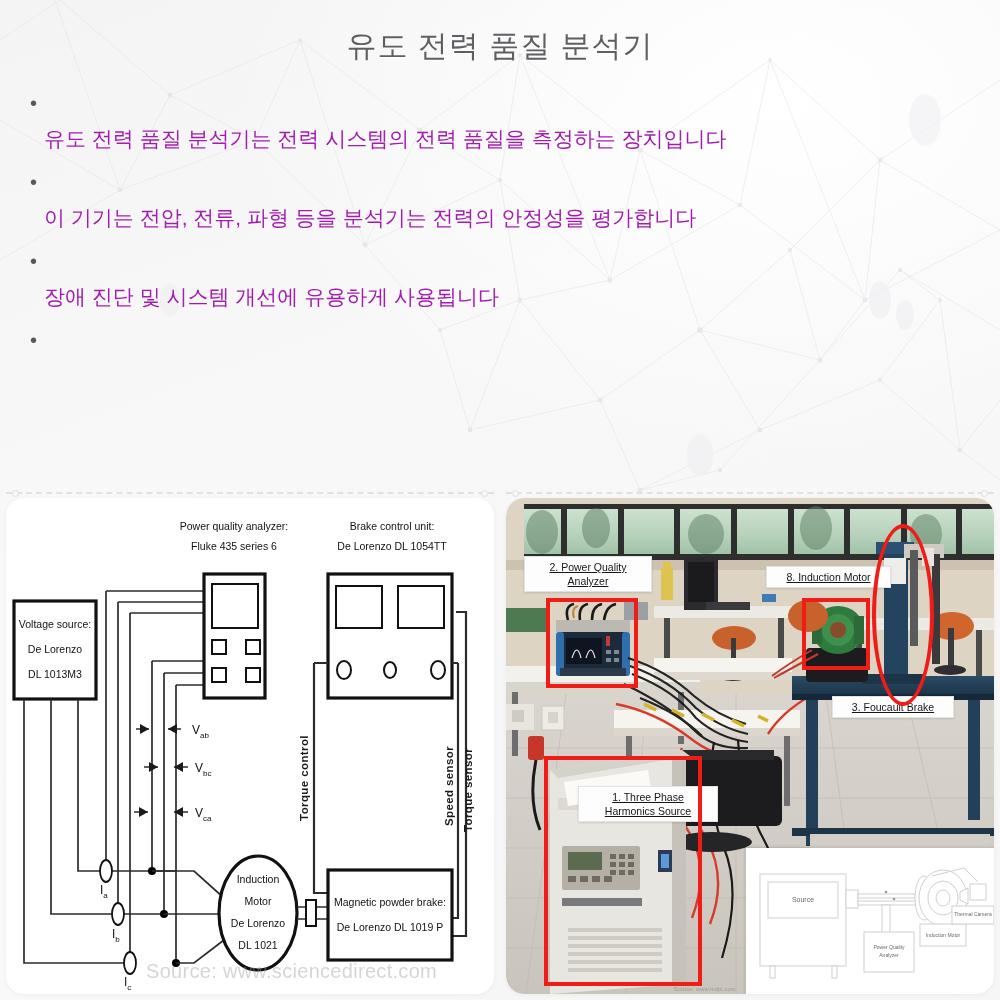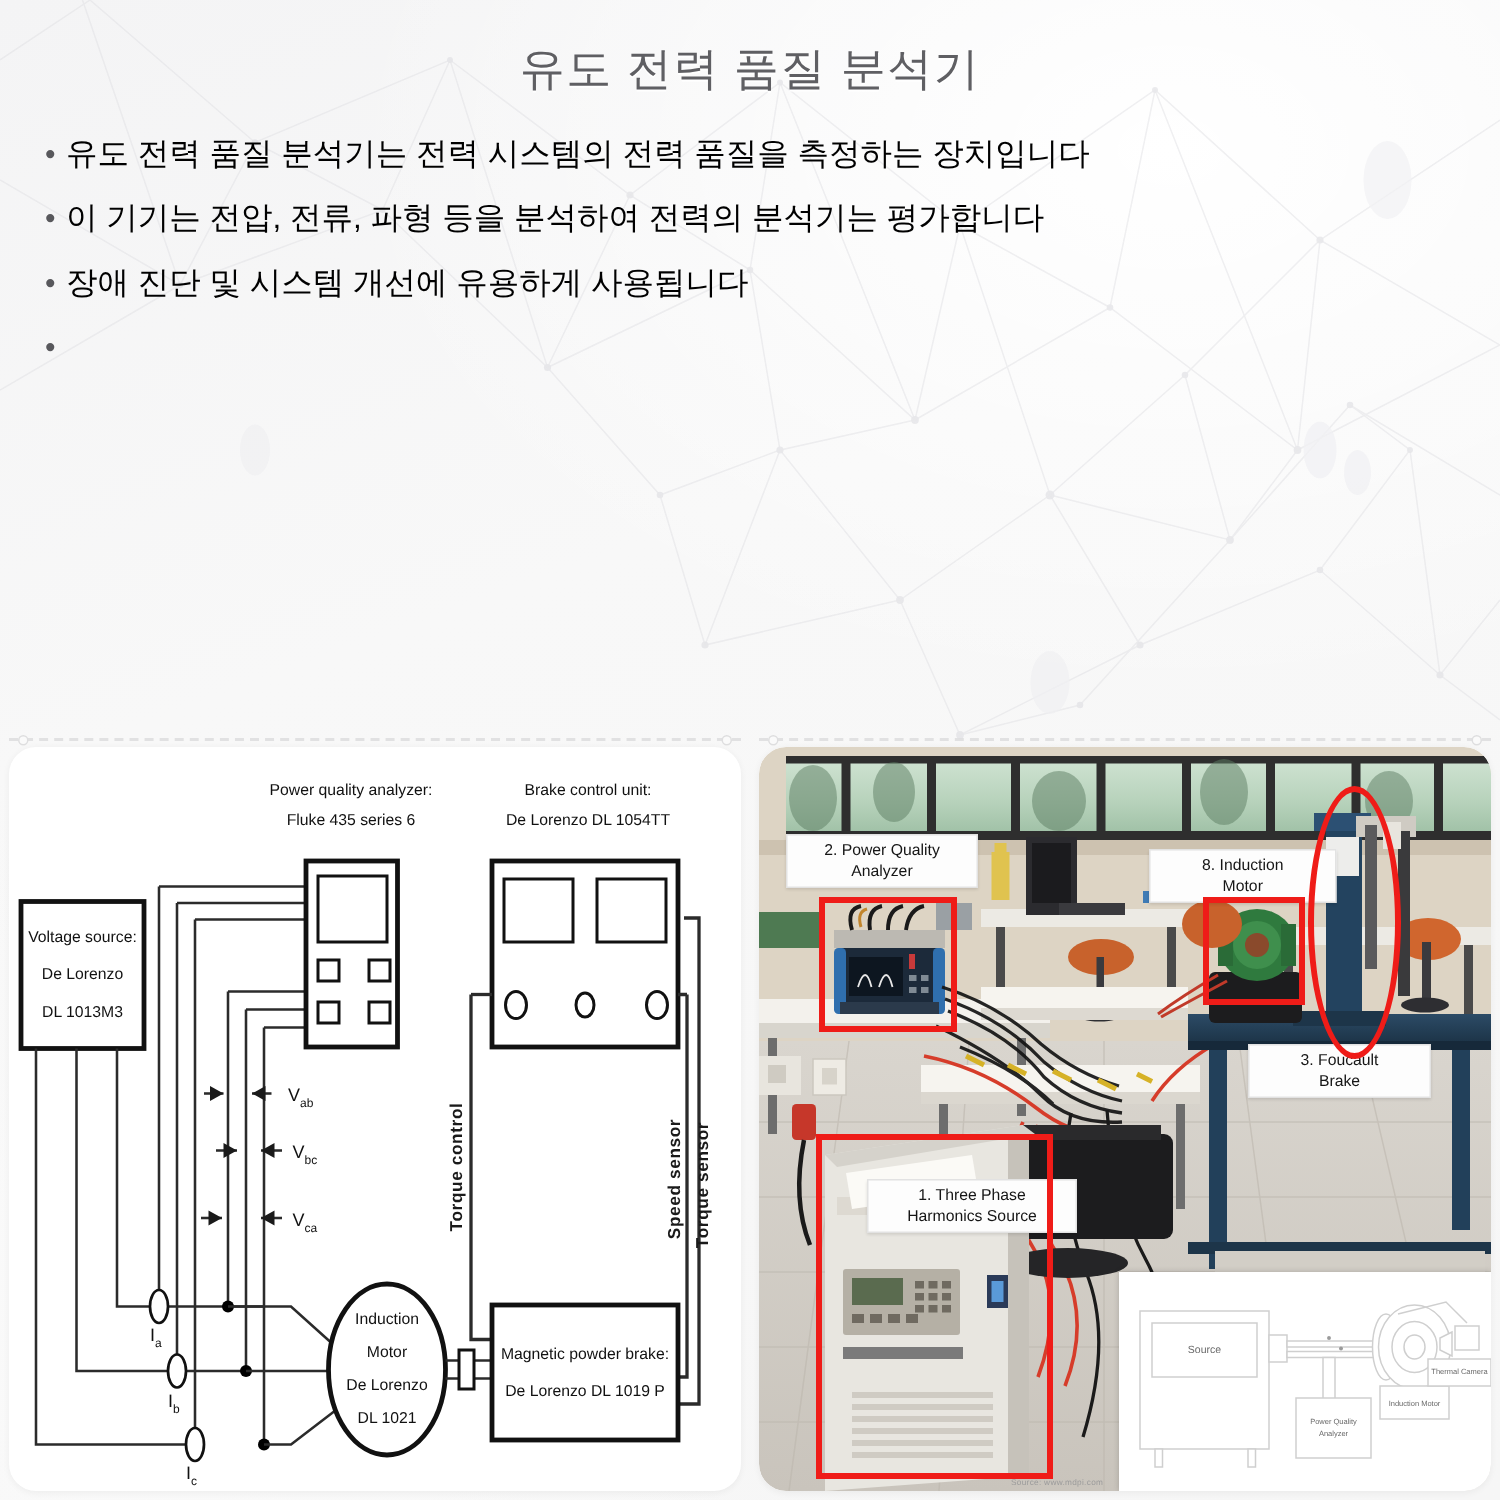--- a/index.html
+++ b/index.html
@@ -66,23 +66,24 @@
     width: 14px;
     flex: 0 0 14px;
     color: #58585c;
     font-size: 20px;
     line-height: 30px;
     text-align: left;
   }
   .bullet-text {
     font-size: 21px;
     line-height: 30px;
-    color: #000000;
+    color: #a21caf;
     letter-spacing: 0px;
     white-space: nowrap;
+    margin-top: 36px;
   }
 
   
   #panels {
     position: absolute;
     left: 0;
     top: 492px;
     width: 852px;
     height: 508px;
   }
@@ -181,23 +182,24 @@
 
   .cal-box {
     position: absolute;
     background: #fdfdfd;
     border: 1px solid #e2e2e2;
     font-family: "Liberation Sans", sans-serif;
     font-size: 10.5px;
     color: #151515;
     text-align: center;
     line-height: 14px;
-    padding: 3px 20px;
+    padding: 3px 5px;
     white-space: pre-line;
     box-shadow: 0 1px 2px rgba(0,0,0,0.12);
+    text-decoration: underline;
   }
   .hl-rect {
     position: absolute;
     border: 4px solid #ef1c18;
     background: transparent;
   }
   .hl-ellipse {
     position: absolute;
     border: 4px solid #ef1c18;
     border-radius: 50%;
@@ -302,21 +304,21 @@
 
   <div id="title">유도 전력 품질 분석기</div>
 
   <div id="bullets">
     <div class="bullet-row">
       <div class="bullet-dot">•</div>
       <div class="bullet-text">유도 전력 품질 분석기는 전력 시스템의 전력 품질을 측정하는 장치입니다</div>
     </div>
     <div class="bullet-row">
       <div class="bullet-dot">•</div>
-      <div class="bullet-text">이 기기는 전압, 전류, 파형 등을 분석하여 전력의 분석기는 평가합니다</div>
+      <div class="bullet-text">이 기기는 전압, 전류, 파형 등을 분석기는 전력의 안정성을 평가합니다</div>
     </div>
     <div class="bullet-row">
       <div class="bullet-dot">•</div>
       <div class="bullet-text">장애 진단 및 시스템 개선에 유용하게 사용됩니다</div>
     </div>
     <div class="bullet-row">
       <div class="bullet-dot">•</div>
     </div>
   </div>
 
@@ -460,20 +462,21 @@
           <rect class="dg-box-thin" x="300" y="402" width="10" height="26"></rect>
         </g>
 
         <g>
           <rect class="dg-box" x="322" y="372" width="124" height="90"></rect>
           <text class="dg-txt" x="384" y="405">Magnetic powder brake:</text>
           <text class="dg-txt" x="384" y="430">De Lorenzo DL 1019 P</text>
         </g>
       </svg>
 
+      <div id="src-watermark">Source: www.sciencedirect.com</div>
     </div>
 
     <div class="panel" id="panel-photo">
       <div id="photo-inner">
 
         <svg id="photo-svg" viewBox="0 0 488 496" preserveAspectRatio="none">
           <defs>
             <linearGradient id="winGrad" x1="0" y1="0" x2="0" y2="1">
               <stop offset="0%" stop-color="#cfe3d2"></stop>
               <stop offset="55%" stop-color="#b7d2bb"></stop>

